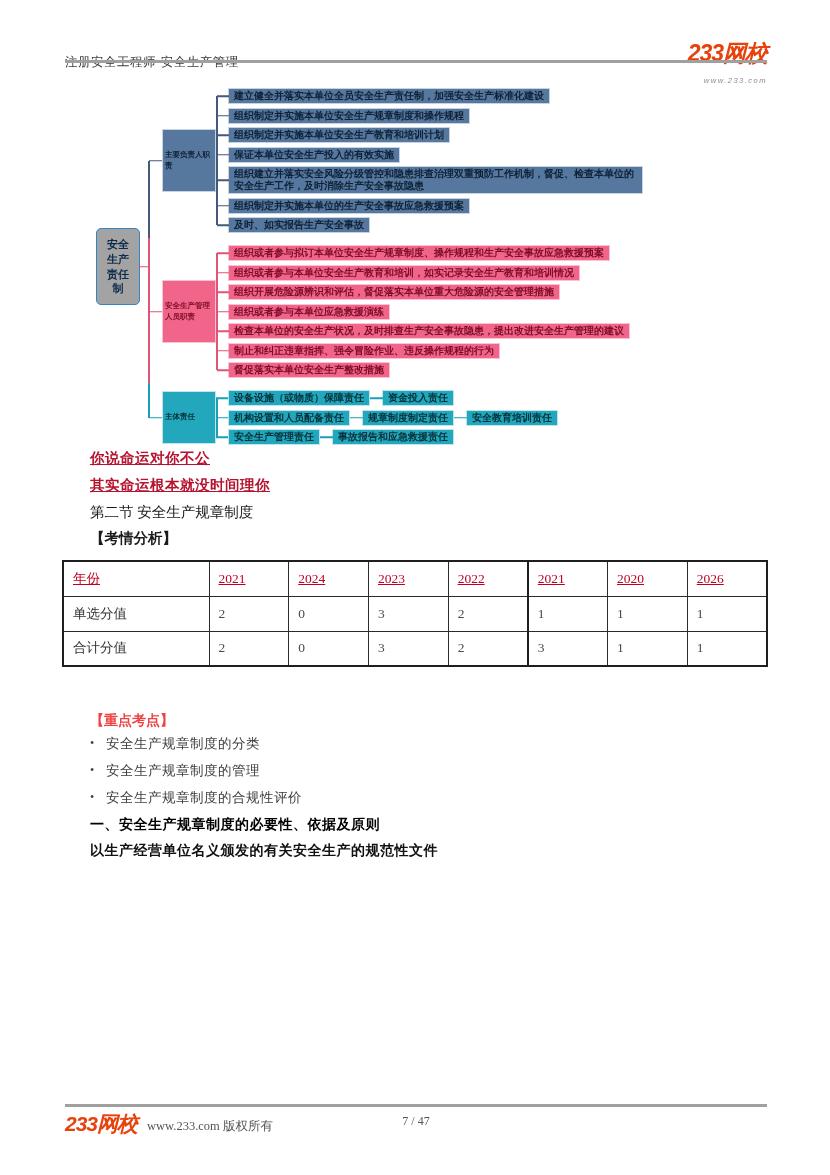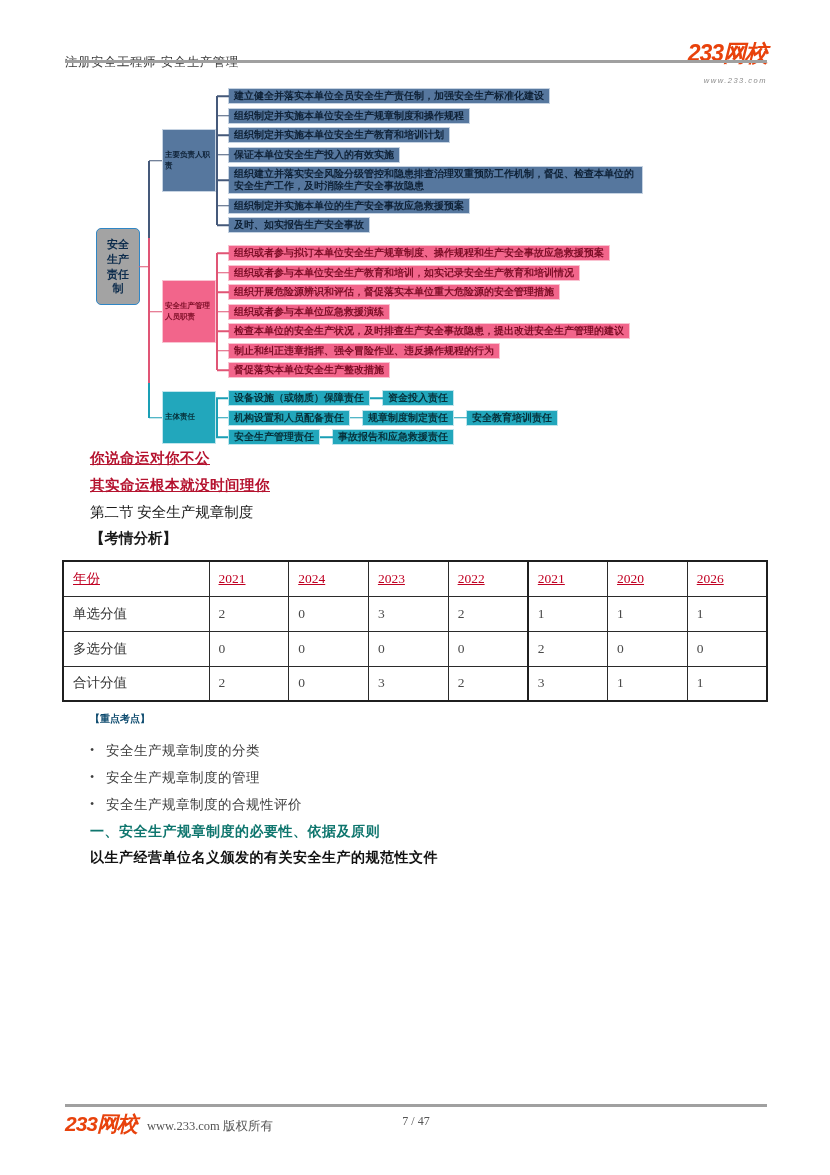--- a/index.html
+++ b/index.html
@@ -79,24 +79,24 @@
                  padding:2px 9px; text-align:left; vertical-align:middle; font-weight:normal; }
   .score-table th { color:#c00022; text-decoration:underline;margin-top:28px; }
   .score-table td { color:#4a4a4a; }
   .score-table td.rowlabel { color:#333; }
   .col-year { width:147px; }
   .col-n { width:80px; }
   .thick-left { border-left:2px solid #1f1f1f !important; }
 
   
   .keypoints { position:absolute; left:90px; top:712px; font-size:13.5px; color:#3d3d3d; }
-  .kp-label { font-size:10px; font-weight:bold; color:#0c4a6e; margin-bottom:16px; }
+  .kp-label { font-size:14px; font-weight:bold; color:#ef4444; margin-bottom:5px; }
   .kp-bullet { display:flex; align-items:flex-start; margin-bottom:9px; letter-spacing:.5px; }
   .kp-bullet .dot { width:16px; color:#3d3d3d; font-size:12px; padding-top:1px; }
-  .kp-heading { font-size:14px; font-weight:bold; color:#0f766e; margin-top:2px; margin-bottom:8px;
+  .kp-heading { font-size:14px; font-weight:bold; color:#000000; margin-top:2px; margin-bottom:8px;
                 letter-spacing:.5px;font-family:Liberation Serif, serif; }
   .kp-lead { font-size:14px; font-weight:bold; color:#111; letter-spacing:.5px; }
 
   
   .footer { position:absolute; top:1110px; left:65px; width:702px;
             display:flex; align-items:center; }
   .footer-brand { font-family:"Liberation Sans", sans-serif; font-weight:bold; font-style:italic;
                   font-size:21px; color:#e8420c; letter-spacing:-1px; }
   .footer-copy { font-size:12.5px; color:#555; margin-left:10px; padding-top:4px; }
   .page-num { position:absolute; left:0; right:0; text-align:center; top:4px;
@@ -199,30 +199,20 @@
     <td class="rowlabel">单选分值</td>
     <td>2</td>
     <td>0</td>
     <td>3</td>
     <td>2</td>
     <td class="thick-left">1</td>
     <td>1</td>
     <td>1</td>
   </tr>
   <tr>
-    <td class="rowlabel">多选分值</td>
-    <td>0</td>
-    <td>0</td>
-    <td>0</td>
-    <td>0</td>
-    <td class="thick-left">2</td>
-    <td>0</td>
-    <td>0</td>
-  </tr>
-  <tr>
     <td class="rowlabel">合计分值</td>
     <td>2</td>
     <td>0</td>
     <td>3</td>
     <td>2</td>
     <td class="thick-left">3</td>
     <td>1</td>
     <td>1</td>
   </tr>
 </tbody>

